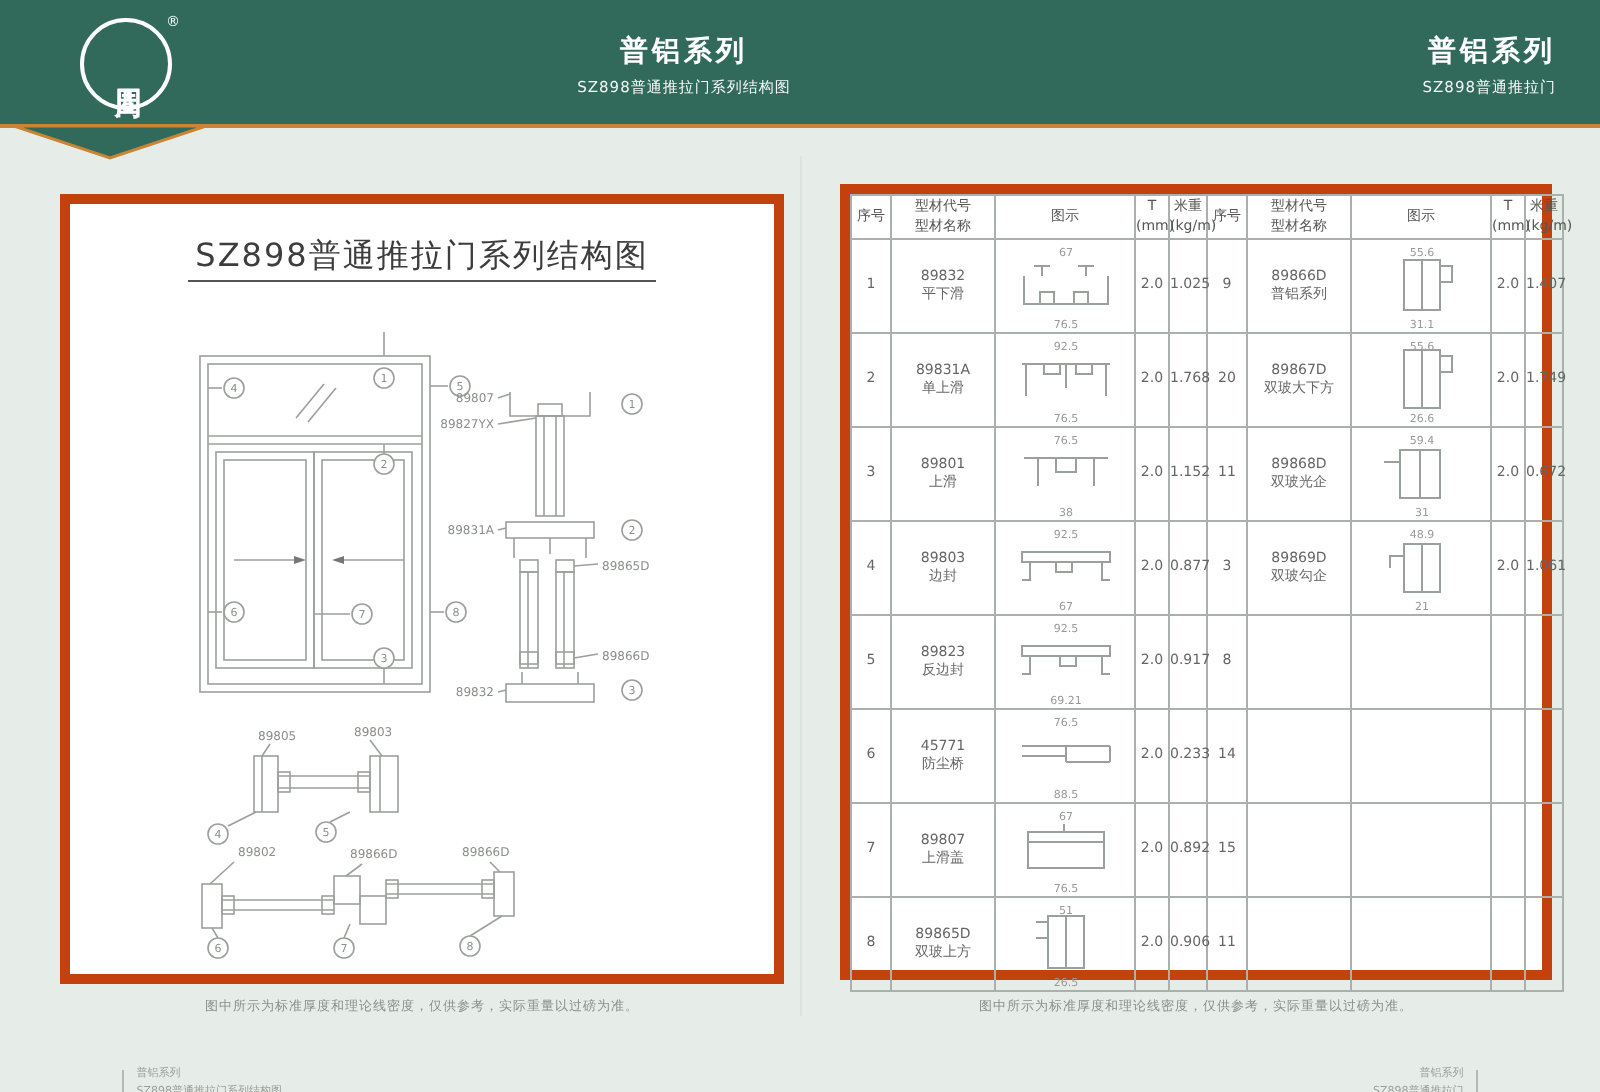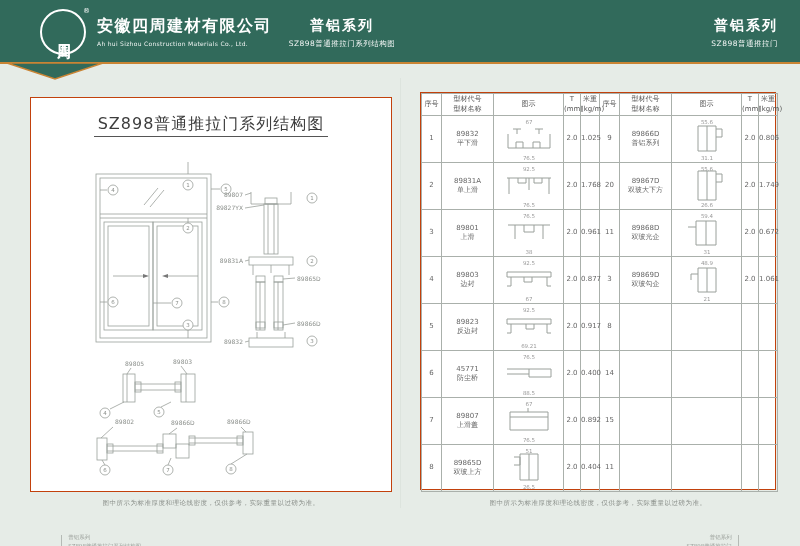--- a/index.html
+++ b/index.html
@@ -22,21 +22,21 @@
   .logo-reg { position:absolute; right:-6px; top:-4px; color:#fff; font-size:7px; }
   .company { position:absolute; left:97px; top:16px; color:#fff; }
   .company-cn { font-size:16px; font-weight:bold; letter-spacing:1.5px; }
   .company-en { font-size:6px; letter-spacing:.3px; margin-top:3px; opacity:.92; }
   .hdr-center { position:absolute; left:262px; top:17px; width:160px; text-align:center; color:#fff; }
   .hdr-right  { position:absolute; right:22px; top:17px; text-align:right; color:#fff; }
   .series-big { font-size:14px; font-weight:bold; letter-spacing:2px; }
   .series-sub { font-size:7.5px; margin-top:4px; letter-spacing:.5px; opacity:.95; }
   .gutter { position:absolute; left:400px; top:78px; width:1px; height:430px; background:#dde4de; }
   
-  .panel { position:absolute; background:#fff; border:1px solid #c2410c; }
+  .panel { position:absolute; background:#fff; border:5px solid #c2410c; }
   .panel-left  { left:30px;  top:97px; width:362px; height:395px; }
   .panel-right { left:420px; top:92px; width:356px; height:398px; }
   .panel-title { margin-top:16px; text-align:center; }
   .panel-title span { font-size:16px; color:#3d3d3d; letter-spacing:1px;
                       border-bottom:1px solid #555; padding:0 4px 3px; }
   
   .drawing { position:absolute; left:0; top:46px; }
   .drawing line, .drawing rect, .drawing path, .drawing circle, .drawing polyline
     { stroke:#9aa09b; stroke-width:.8; fill:none; }
   .drawing polygon { fill:#777; stroke:none; }
@@ -66,24 +66,20 @@
   .fmeta.right { text-align:right; }
 </style>
 </head>
 <body>
 
 <div class="header">
   <div class="logo">
     <span class="logo-glyph">四周</span>
     <span class="logo-reg">®</span>
   </div>
-  <div class="company">
-    <div class="company-cn">安徽四周建材有限公司</div>
-    <div class="company-en">Ah hui Sizhou Construction Materials Co., Ltd.</div>
-  </div>
   <div class="hdr-center">
     <div class="series-big">普铝系列</div>
     <div class="series-sub">SZ898普通推拉门系列结构图</div>
   </div>
   <div class="hdr-right">
     <div class="series-big">普铝系列</div>
     <div class="series-sub">SZ898普通推拉门</div>
   </div>
 </div>
 <div class="accent-line"></div>
@@ -304,21 +300,21 @@
             <div>普铝系列</div>
           </td>
       <td>
             <svg class="fig" width="70" height="46" viewBox="0 0 70 46">
         <text x="35" y="8" text-anchor="middle">55.6</text>
         <path d="M26,10 h18 v25 h-18 z M35,10 v25 M44,13 h6 v8 h-6"></path>
         <text x="35" y="44" text-anchor="middle">31.1</text>
             </svg>
           </td>
       <td>2.0</td>
-      <td>0.806</td>
+      <td>1.407</td>
     </tr>
 
     <tr class="brow">
       <td>2</td>
       <td class="cellcode">
             <div>89831A</div>
             <div>单上滑</div>
           </td>
       <td>
             <svg class="fig" width="70" height="46" viewBox="0 0 70 46">
@@ -352,21 +348,21 @@
             <div>上滑</div>
           </td>
       <td>
             <svg class="fig" width="70" height="46" viewBox="0 0 70 46">
         <text x="35" y="8" text-anchor="middle">76.5</text>
         <path d="M14,15 h42 M21,15 v14 M49,15 v14 M30,15 v7 h10 v-7"></path>
         <text x="35" y="44" text-anchor="middle">38</text>
             </svg>
           </td>
       <td>2.0</td>
-      <td>0.961</td>
+      <td>1.152</td>
       <td>11</td>
       <td class="cellcode">
             <div>89868D</div>
             <div>双玻光企</div>
           </td>
       <td>
             <svg class="fig" width="70" height="46" viewBox="0 0 70 46">
         <text x="35" y="8" text-anchor="middle">59.4</text>
         <path d="M24,11 h20 v24 h-20 z M34,11 v24 M24,17 h-8"></path>
         <text x="35" y="44" text-anchor="middle">31</text>
@@ -436,21 +432,21 @@
             <div>防尘桥</div>
           </td>
       <td>
             <svg class="fig" width="70" height="46" viewBox="0 0 70 46">
         <text x="35" y="8" text-anchor="middle">76.5</text>
         <path d="M13,18 h24 M13,23 h22 M35,18 v8 M35,26 h22 M37,18 h20 M57,18 v8"></path>
         <text x="35" y="44" text-anchor="middle">88.5</text>
             </svg>
           </td>
       <td>2.0</td>
-      <td>0.400</td>
+      <td>0.233</td>
       <td>14</td>
       <td></td>
           <td></td>
           <td></td>
           <td></td>
     </tr>
 
     <tr class="brow">
       <td>7</td>
       <td class="cellcode">
@@ -480,21 +476,21 @@
             <div>双玻上方</div>
           </td>
       <td>
             <svg class="fig" width="70" height="46" viewBox="0 0 70 46">
         <text x="35" y="8" text-anchor="middle">51</text>
         <path d="M26,9 h18 v26 h-18 z M35,9 v26 M20,12 h6 v8 h-6"></path>
         <text x="35" y="44" text-anchor="middle">26.5</text>
             </svg>
           </td>
       <td>2.0</td>
-      <td>0.404</td>
+      <td>0.906</td>
       <td>11</td>
       <td></td>
           <td></td>
           <td></td>
           <td></td>
     </tr>
   </tbody>
     </table>
 </div>
 

